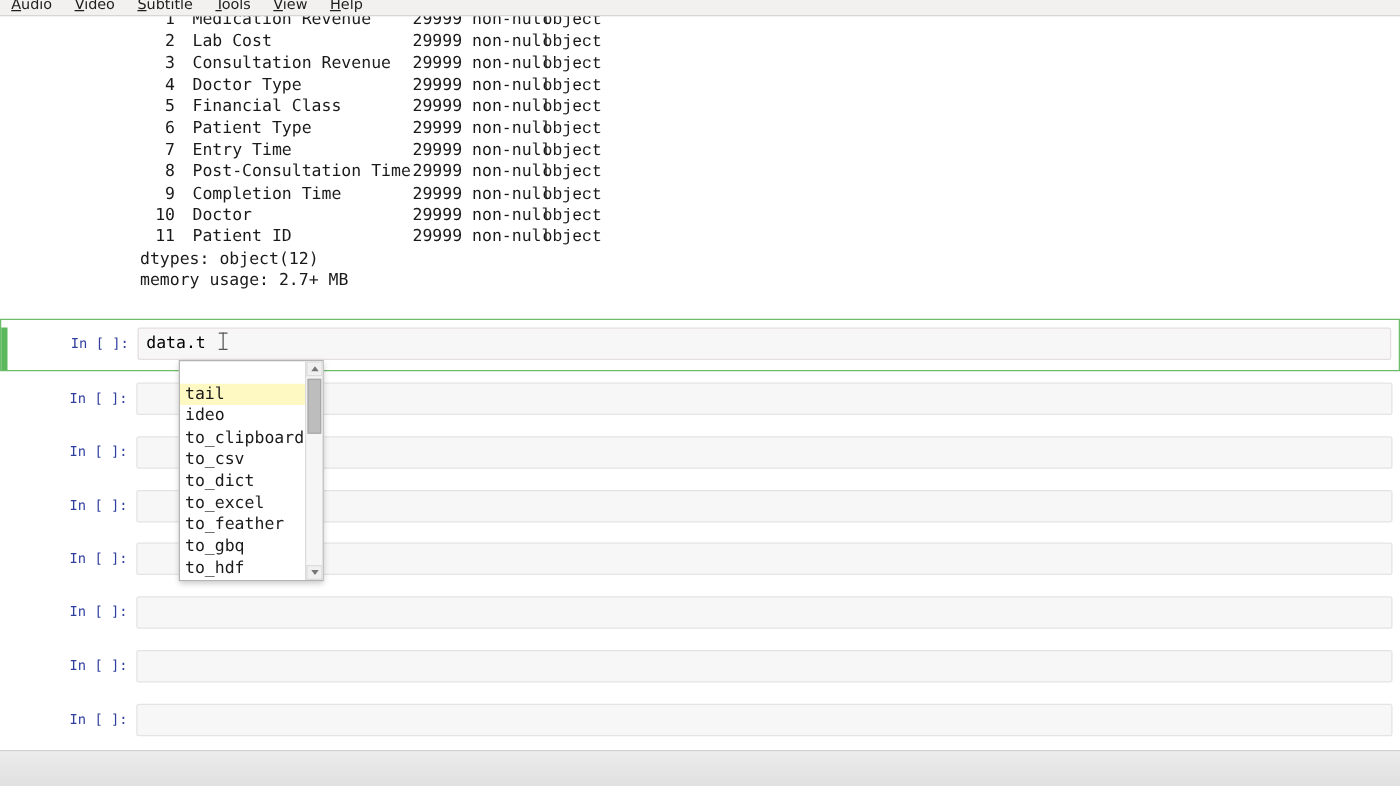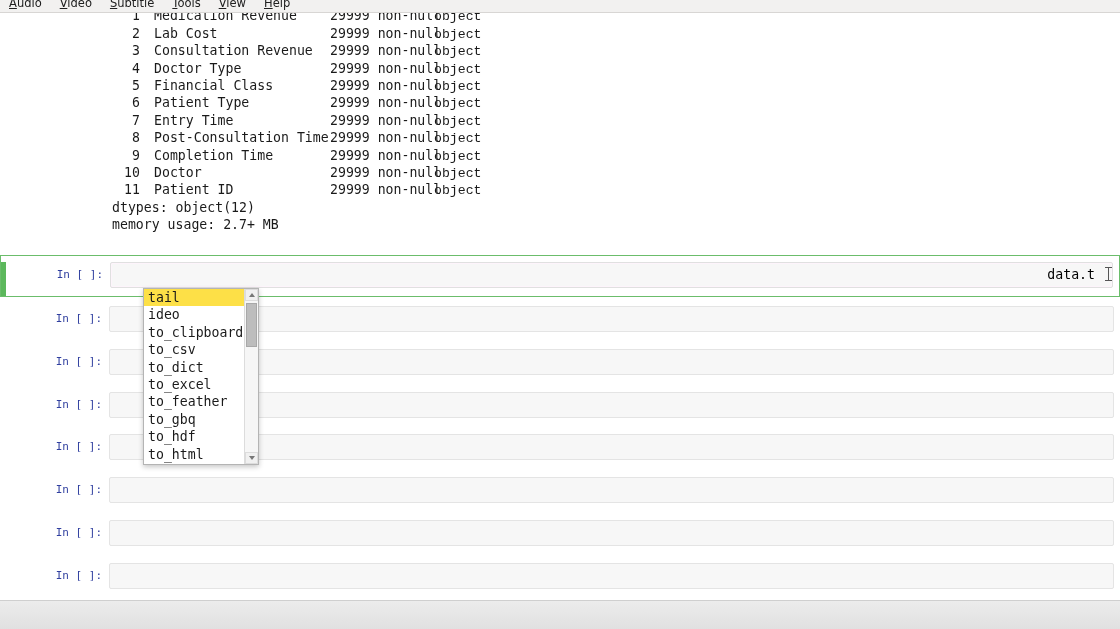--- a/index.html
+++ b/index.html
@@ -127,24 +127,23 @@
     height: 26px;
     background: #f7f7f7;
     border: 1px solid #e4e4e4;
     border-radius: 2px;
     box-sizing: border-box;
     position: relative;
     font-family: "DejaVu Sans Mono", "Liberation Mono", monospace;
     font-size: 13.2px;
     line-height: 24px;
     color: #000000;
-    padding-left: 16px;
+    padding-left: 6px;
     white-space: pre;
     overflow: visible;
-    text-align: right;
   }
 
   
   .cell.selected {
     border: 1px solid #6bbd6b;
     background: #ffffff;
     z-index: 20;
   }
   .cell.selected .sel-bar {
     background: #5cb85c;
@@ -208,21 +207,22 @@
     height: 17.4px;
     line-height: 17.4px;
     font-family: "DejaVu Sans Mono", "Liberation Mono", monospace;
     font-size: 13.2px;
     color: #1a1a1a;
     padding-left: 4px;
     white-space: pre;
     box-sizing: border-box;
   }
   #completer .opt.active {
-    background: #fde047;
+    background: #fef9c3;
+    margin-top: 18px;
   }
   
   #completer .sbar {
     width: 13px;
     flex: 0 0 13px;
     background: #f6f6f6;
     border-left: 1px solid #dcdcdc;
     position: relative;
   }
   #completer .sbar .arrow {

